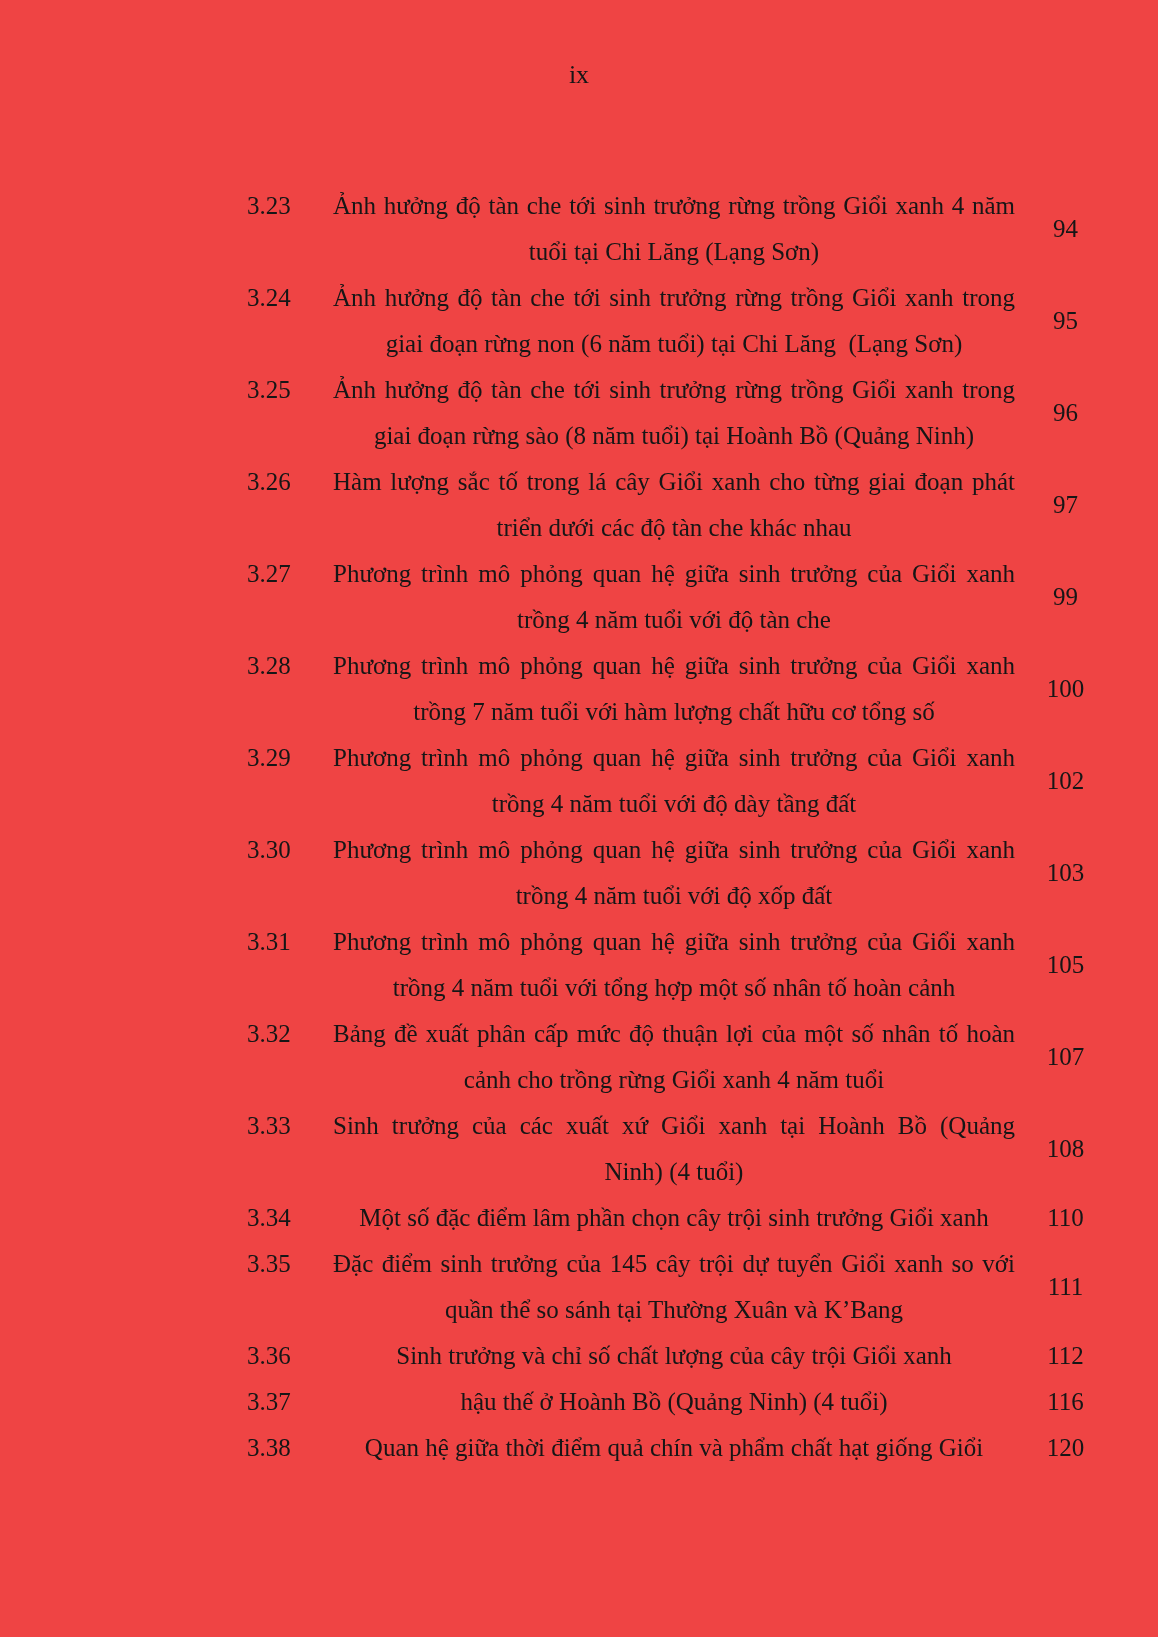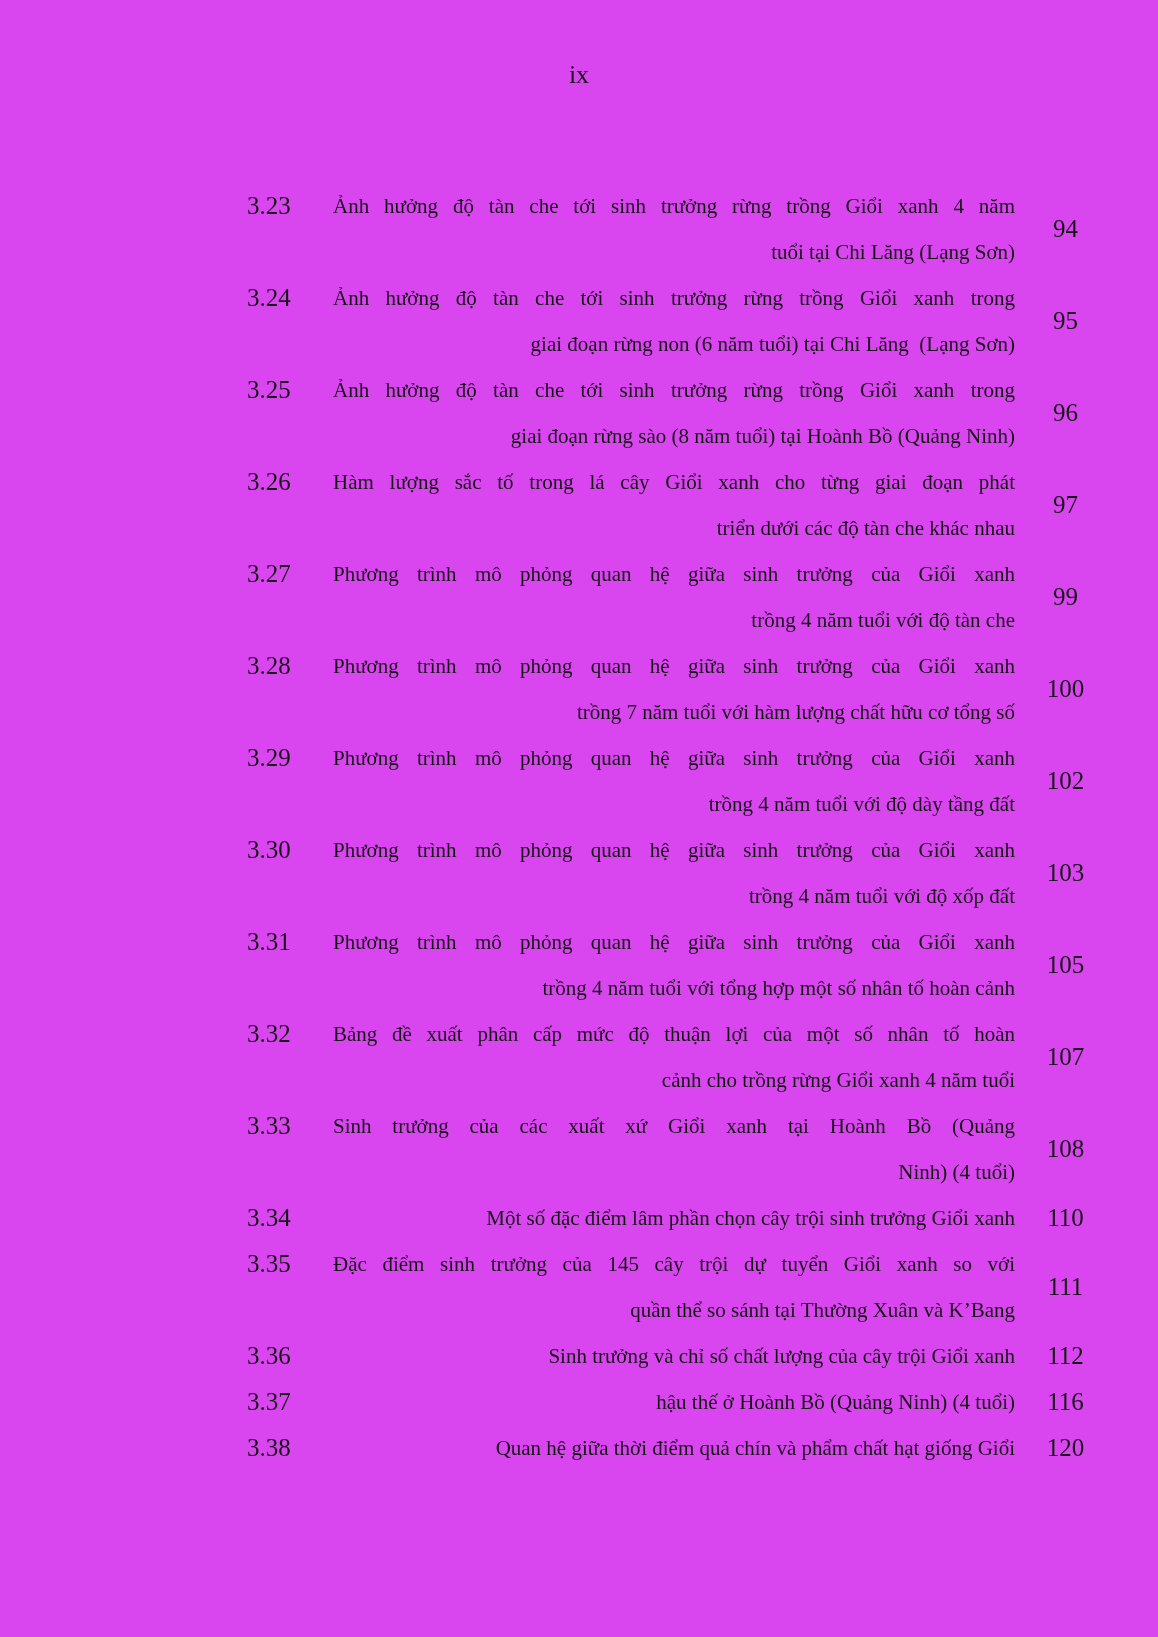--- a/index.html
+++ b/index.html
@@ -4,21 +4,21 @@
 <style>
   html, body {
     margin: 0;
     padding: 0;
     background: #ffffff;
   }
   .page {
     position: relative;
     width: 1158px;
     height: 1637px;
-    background: #d946ef;
+    background: #ef4444;
     color: #161616;
     font-family: "Liberation Serif", "DejaVu Serif", serif;
     overflow: hidden;
   }
   .page-header {
     position: absolute;
     top: 52px;
     left: 0;
     width: 100%;
     text-align: center;
@@ -39,29 +39,29 @@
     width: 86px;
     flex: 0 0 86px;
     font-size: 25px;
     line-height: 46px;
     text-align: left;
     margin-left: 41px;
   }
   .cell.title {
     width: 682px;
     flex: 0 0 682px;
-    font-size: 21px;
+    font-size: 25px;
     line-height: 46px;
   }
   .title-line.jline {
     text-align: justify;
     text-align-last: justify;
   }
   .title-line.lline {
-    text-align: right;
+    text-align: center;
   }
   .cell.pageno {
     flex: 1 1 auto;
     display: flex;
     align-items: center;
     justify-content: center;
     font-size: 25px;
     line-height: 46px;
   }
 </style>

